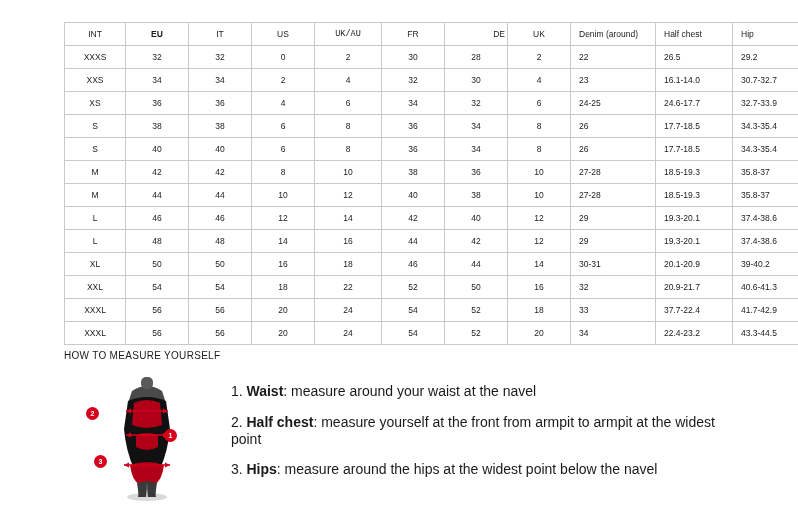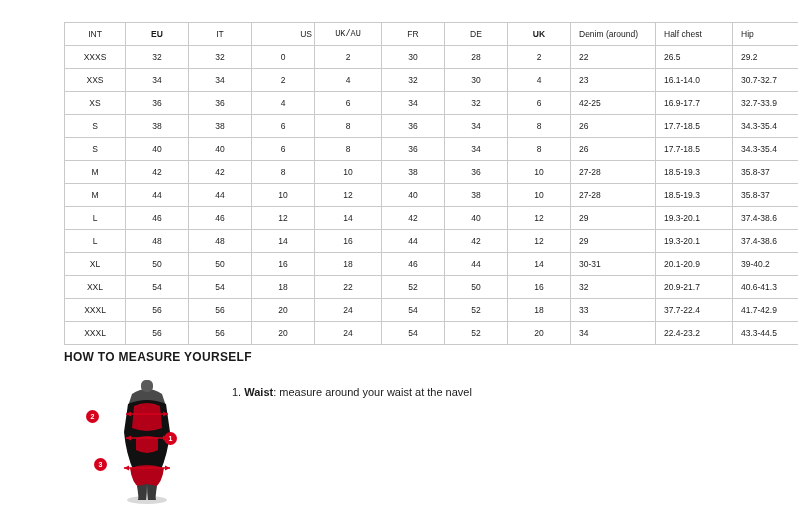--- a/index.html
+++ b/index.html
@@ -61,22 +61,22 @@
     padding-left: 8px;
   }
   
   .measure-section {
     position: absolute;
     left: 64px;
     top: 350px;
     width: 680px;
   }
   .measure-title {
-    font-size: 12px;
-    font-weight: bold;
+    font-size: 10px;
+    font-weight: normal;
     letter-spacing: 0.3px;
     color: #1a1a1a;
     margin-bottom: 10px;
   }
   .measure-body {
     display: flex;
     align-items: flex-start;
   }
   .figure-box {
     width: 110px;
@@ -84,21 +84,21 @@
     position: relative;
     margin-left: 28px;
     margin-top: 2px;
   }
   .instructions {
     margin-left: 30px;
     margin-top: 12px;
   }
   .instructions p {
     margin: 0 0 14px 0;
-    font-size: 11px;
+    font-size: 14px;
     line-height: 1.2;
     color: #1a1a1a;
   }
   .instructions b {
     font-weight: bold;
   }
   
   .fig-svg {
     position: absolute;
     left: 0;
@@ -125,25 +125,25 @@
 
 <div class="page">
 
   <div class="table-wrap">
     <table class="size-table">
       <thead>
         <tr id="thead-row">
             <th class="" style="width: 56px;">INT</th>
             <th class="" style="width: 58px; font-weight: bold;">EU</th>
             <th class="" style="width: 58px;">IT</th>
-            <th class="" style="width: 58px; text-align: right;">US</th>
+            <th class="" style="width: 58px;">US</th>
             <th class="" style="width: 62px; font-family: Liberation Mono, monospace;">UK/AU</th>
             <th class="" style="width: 58px;">FR</th>
-            <th class="" style="width: 58px;">DE</th>
-            <th class="" style="width: 58px; font-weight: bold;">UK</th>
+            <th class="" style="width: 58px; text-align: right;">DE</th>
+            <th class="" style="width: 58px;">UK</th>
             <th class="col-denim" style="width: 74px;">Denim (around)</th>
             <th class="col-halfchest" style="width: 66px;">Half chest</th>
             <th class="col-hip" style="width: 64px;">Hip</th>
           </tr>
       </thead>
       <tbody id="tbody">
           <tr>
             <td class="">XXXS</td>
             <td class="">32</td>
             <td class="">32</td>
@@ -171,22 +171,22 @@
           </tr>
           <tr>
             <td class="">XS</td>
             <td class="">36</td>
             <td class="">36</td>
             <td class="">4</td>
             <td class="">6</td>
             <td class="">34</td>
             <td class="">32</td>
             <td class="">6</td>
-            <td class="col-denim">42-25</td>
-            <td class="col-halfchest">16.9-17.7</td>
+            <td class="col-denim">24-25</td>
+            <td class="col-halfchest">24.6-17.7</td>
             <td class="col-hip">32.7-33.9</td>
           </tr>
           <tr>
             <td class="">S</td>
             <td class="">38</td>
             <td class="">38</td>
             <td class="">6</td>
             <td class="">8</td>
             <td class="">36</td>
             <td class="">34</td>
@@ -351,17 +351,19 @@
           <polygon points="32,92 37,89.5 37,94.5" fill="#d6001c"></polygon>
           <polygon points="78,92 73,89.5 73,94.5" fill="#d6001c"></polygon>
         </svg>
         <div class="badge badge-1">1</div>
         <div class="badge badge-2">2</div>
         <div class="badge badge-3">3</div>
       </div>
 
       <div class="instructions" id="instructions">
           <p><span>1.</span> <b>Waist</b><span>: measure around your waist at the navel</span></p>
+          <p><span>2.</span> <b>Half chest</b><span>: measure yourself at the front from armpit to armpit at the widest point</span></p>
+          <p><span>3.</span> <b>Hips</b><span>: measure around the hips at the widest point below the navel</span></p>
         </div>
     </div>
   </div>
 
 </div>
 
 </body></html>

